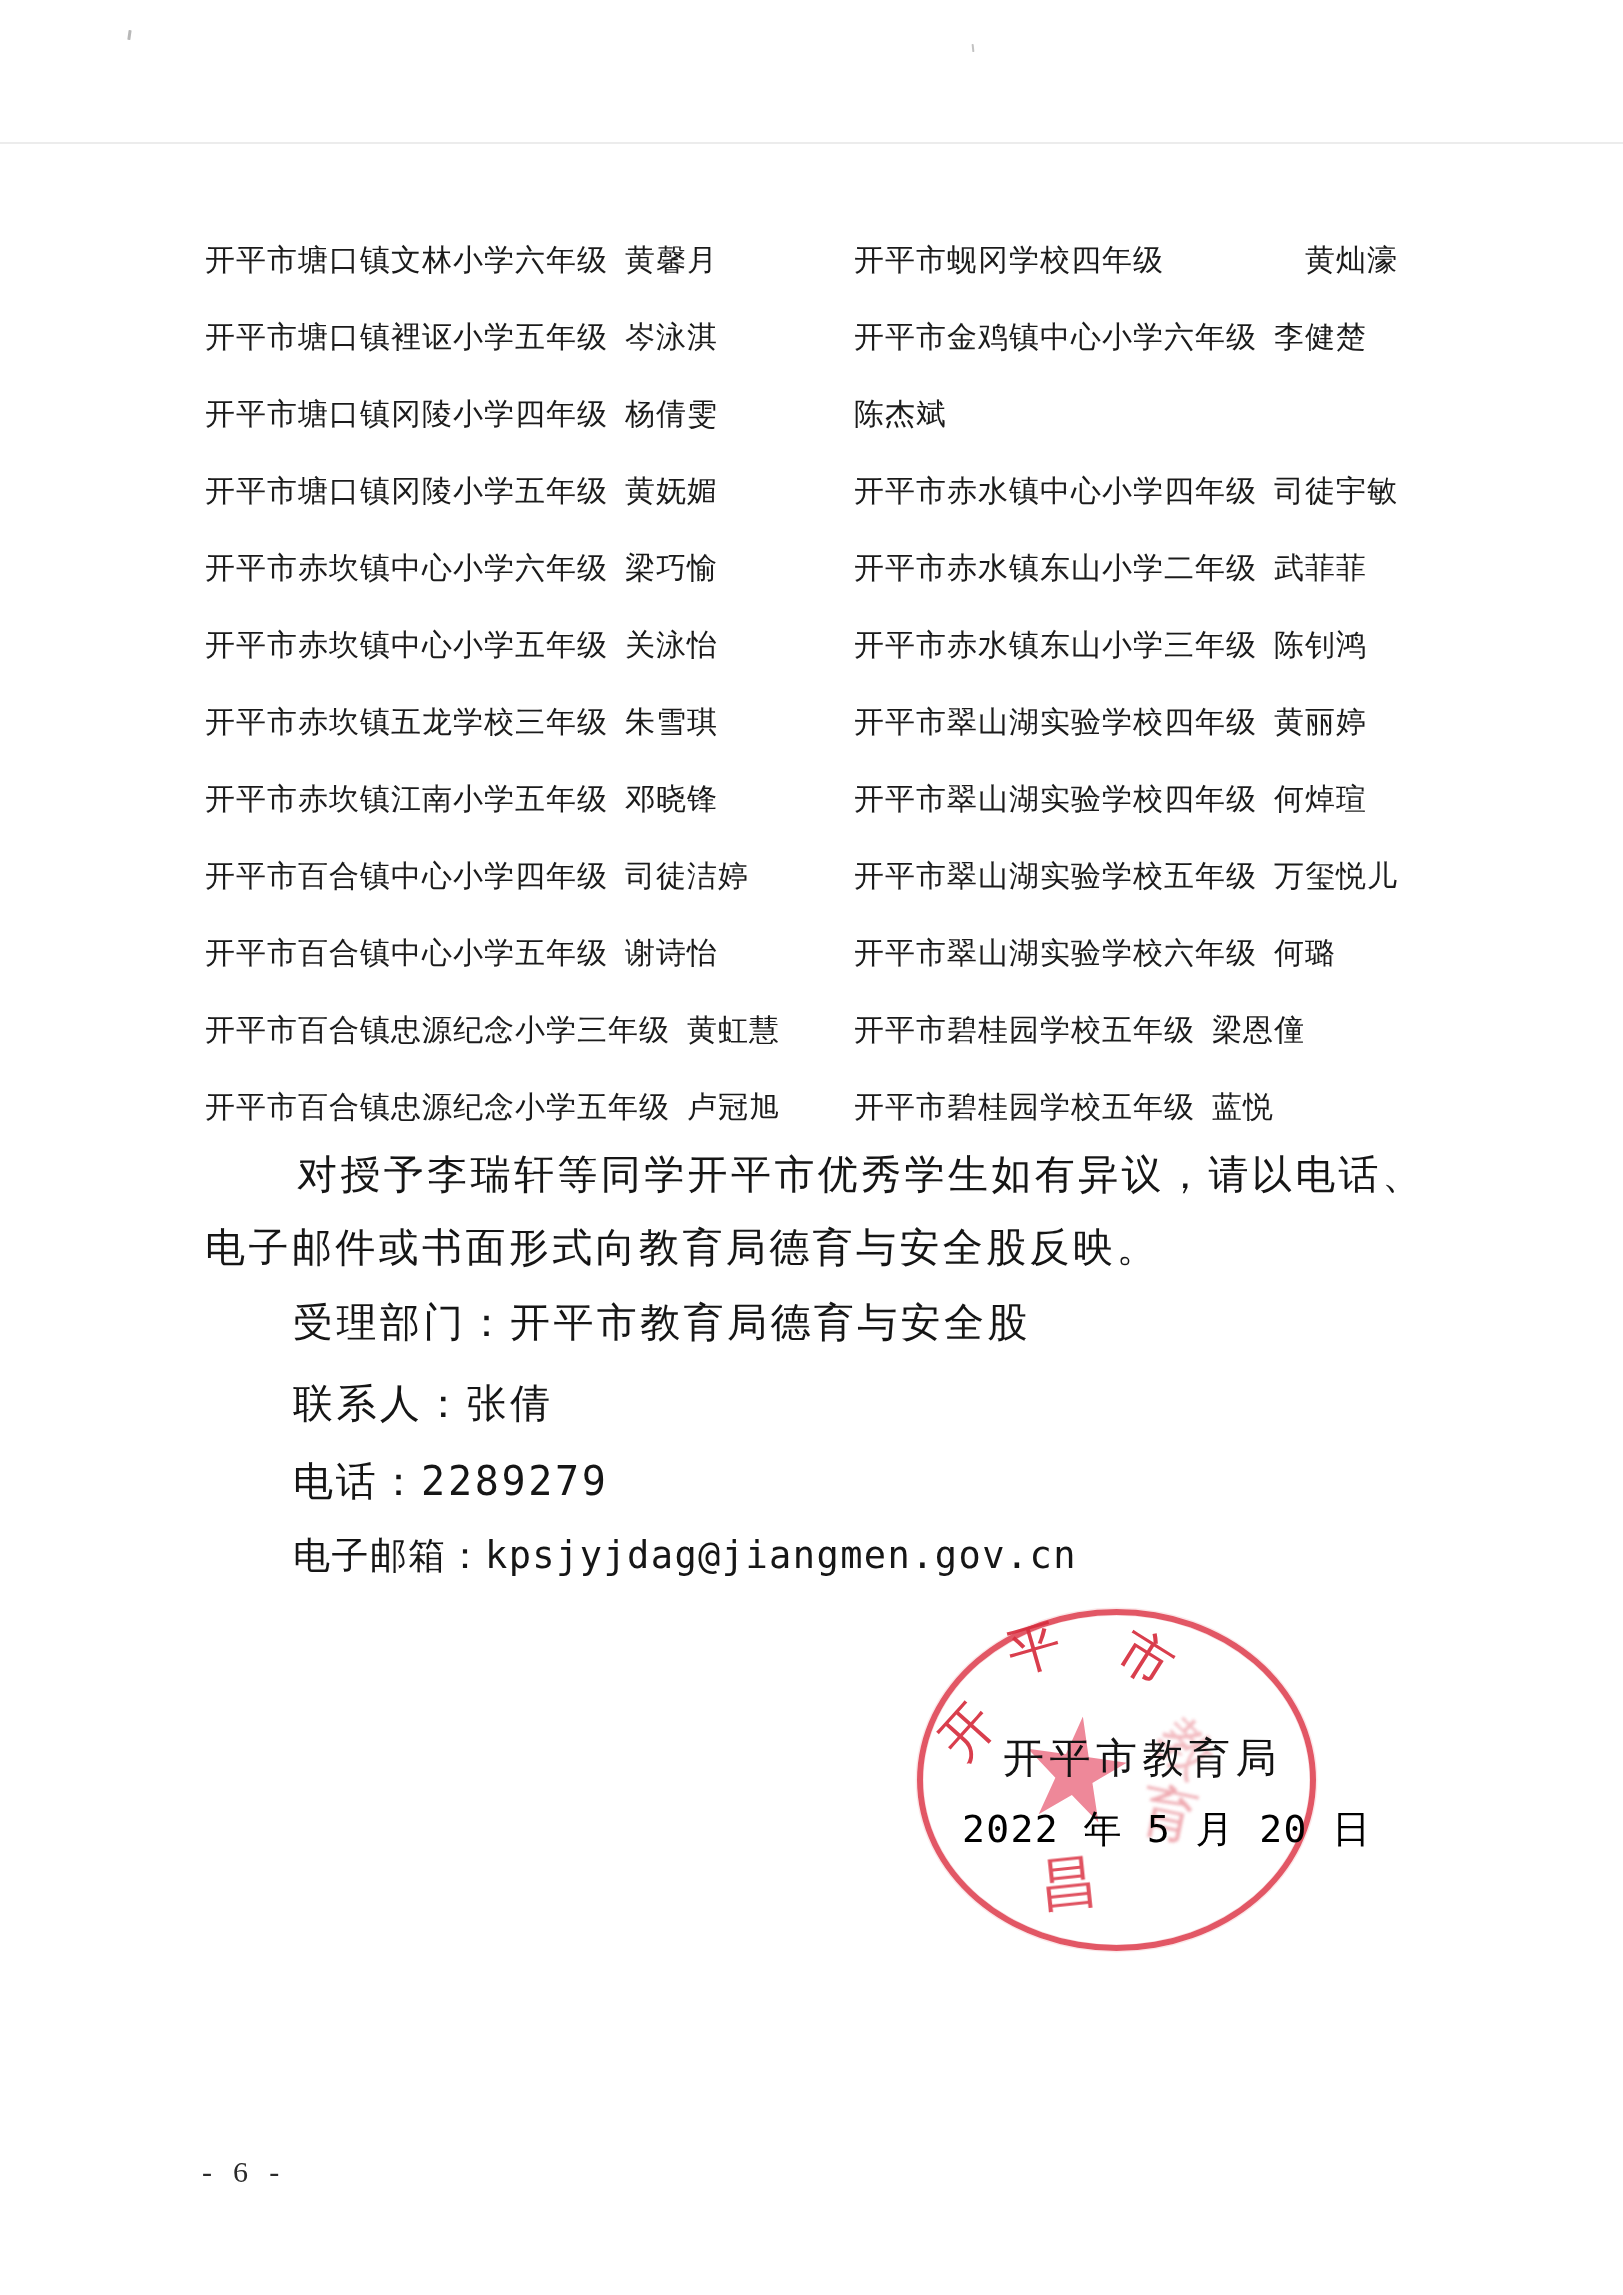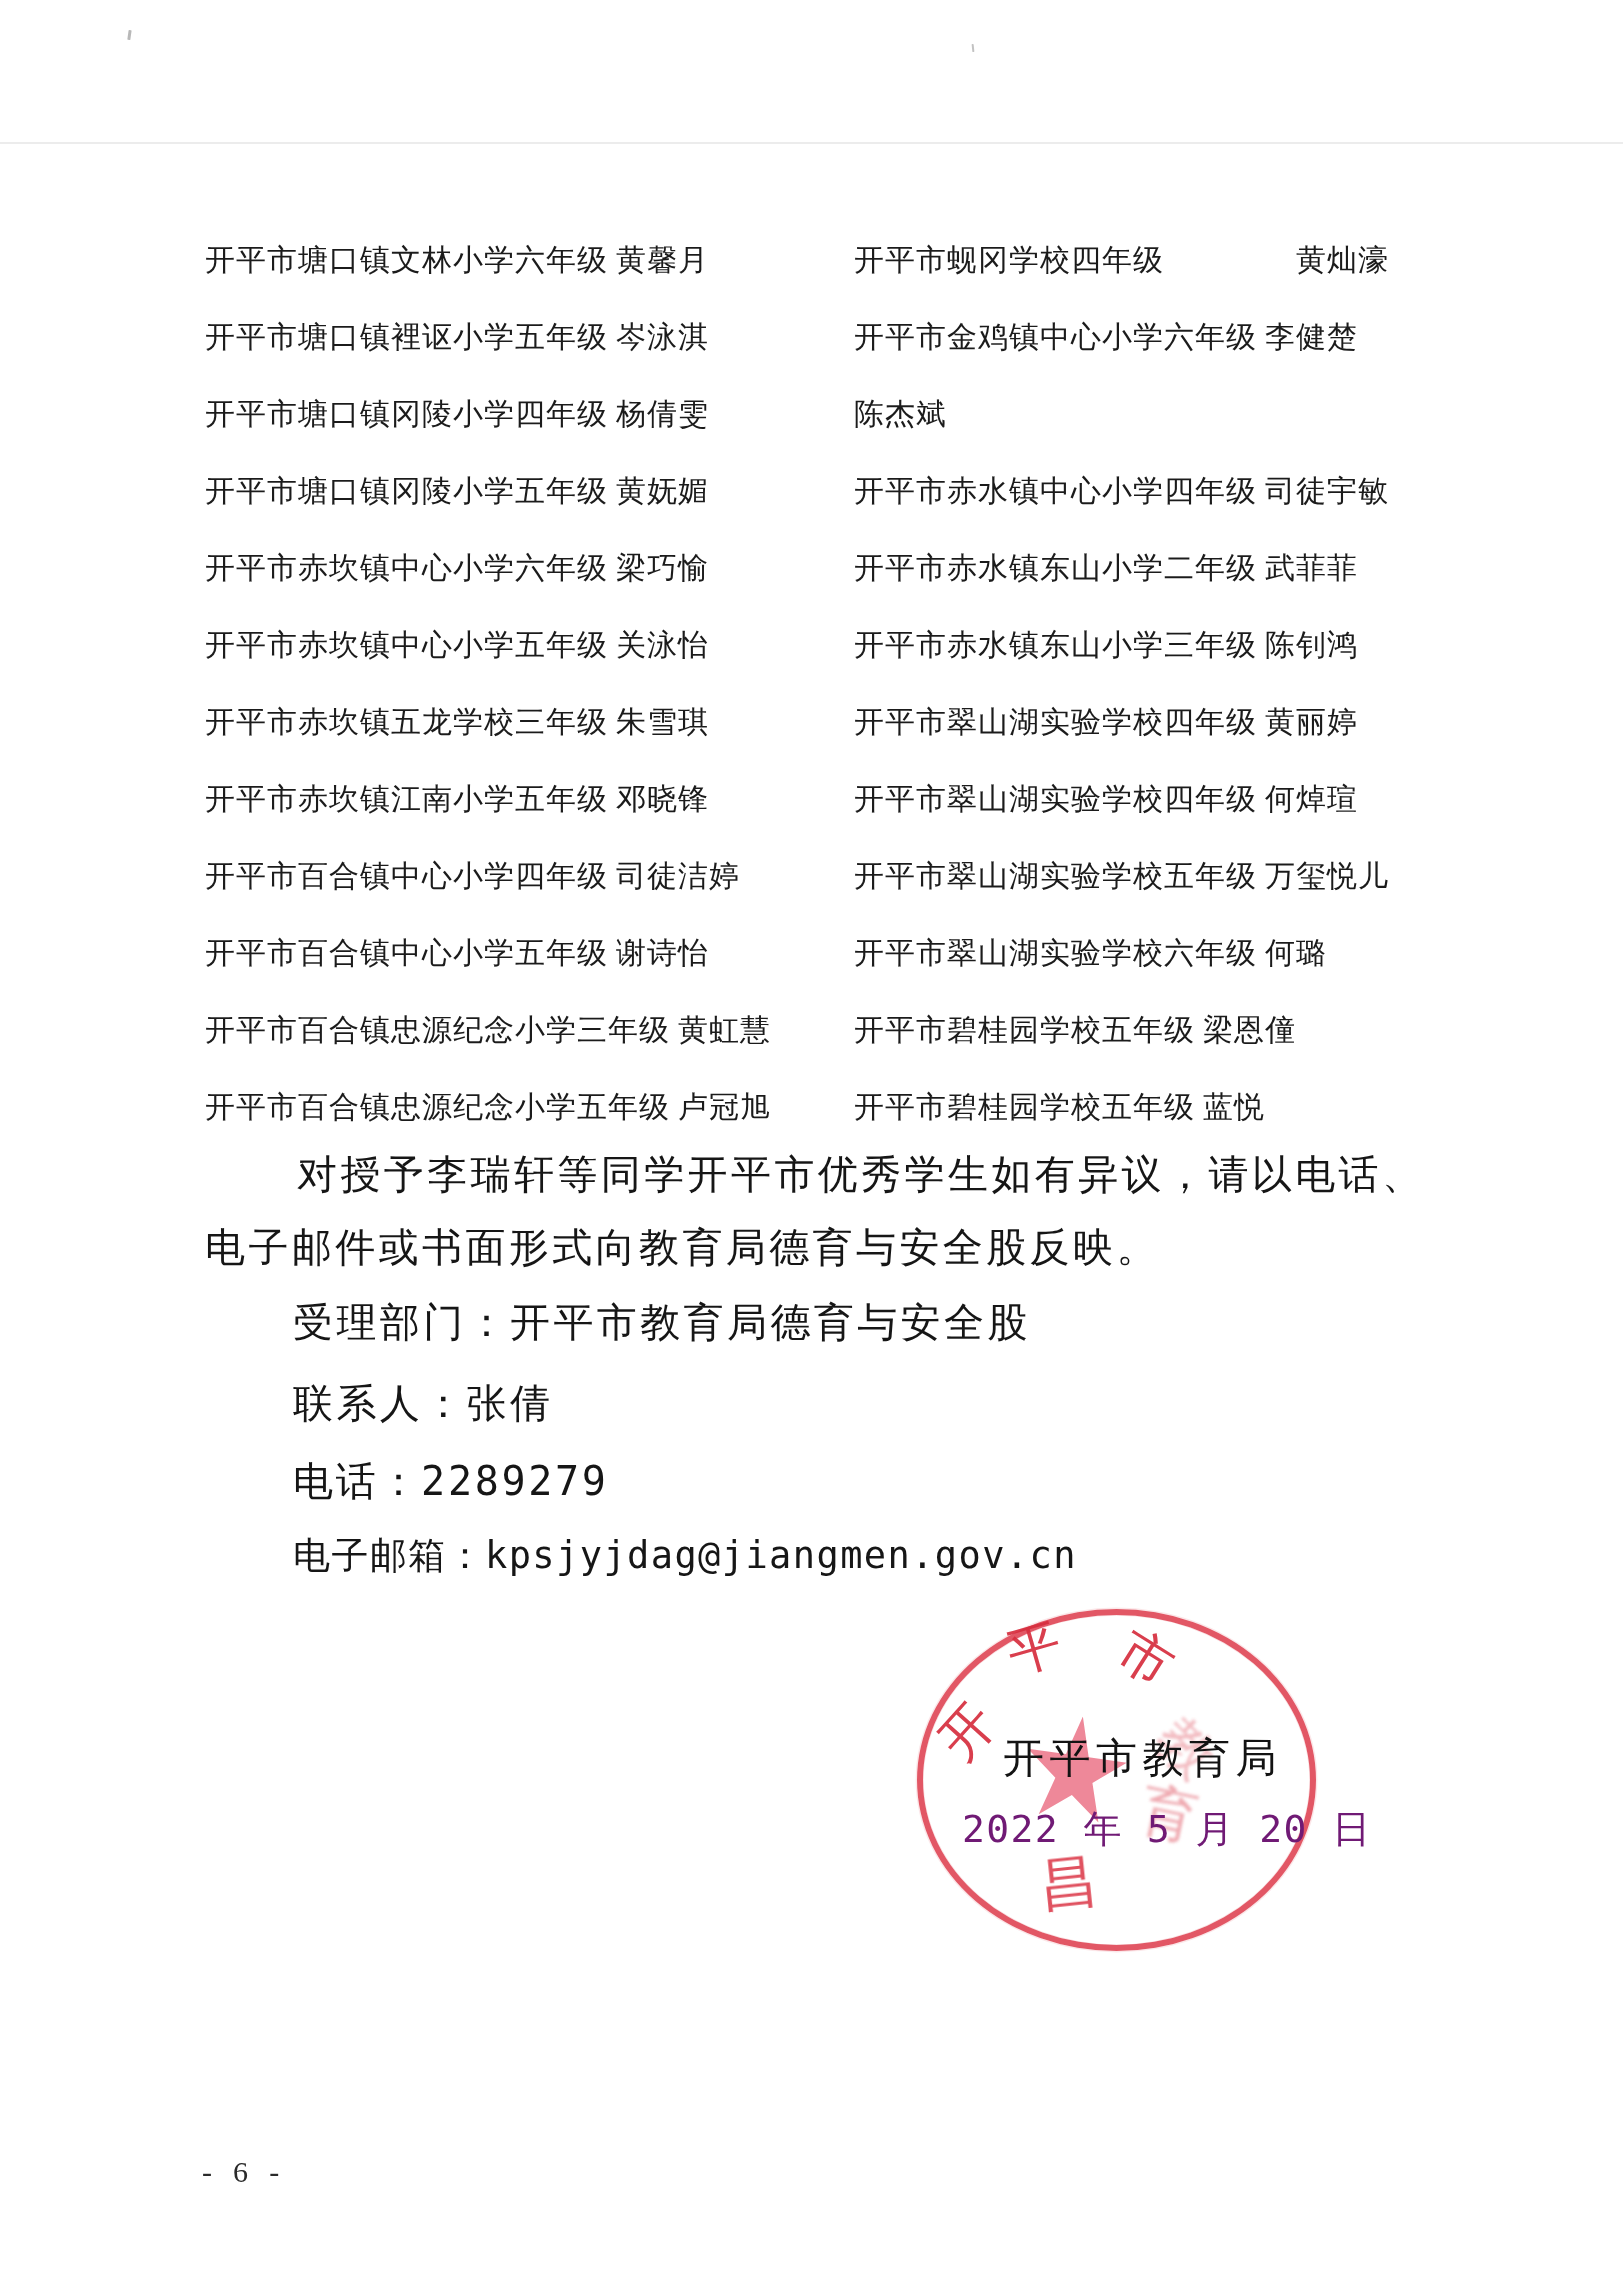--- a/index.html
+++ b/index.html
@@ -32,21 +32,21 @@
   
   .list-col {
     position: absolute;
     top: 244px;
   }
   .col-left  { left: 205px; }
   .col-right { left: 854px; }
   .row {
     height: 77px;
     display: flex;
-    gap: 8px;
+    gap: 17px;
     white-space: nowrap;
     font-size: 30px;
     line-height: 1.05;
     letter-spacing: 1px;
   }
   .row.gap-wide { gap: 50px; justify-content: space-between; }
 
   
   .doc-line {
     position: absolute;
@@ -127,21 +127,21 @@
     color: #131313;
     white-space: nowrap;
     z-index: 4;
   }
   .stamp-date {
     position: absolute;
     left: 48px; top: 207px;
     font-size: 38px;
     line-height: 1;
     letter-spacing: 1.4px;
-    color: #701a75;
+    color: #000000;
     white-space: nowrap;
     font-family: "DejaVu Sans Mono", serif;
     z-index: 4;
   }
   .page-number {
     position: absolute;
     left: 202px; top: 2155px;
     font-size: 30px;
     letter-spacing: 6.8px;
     color: #2a2a2a;

